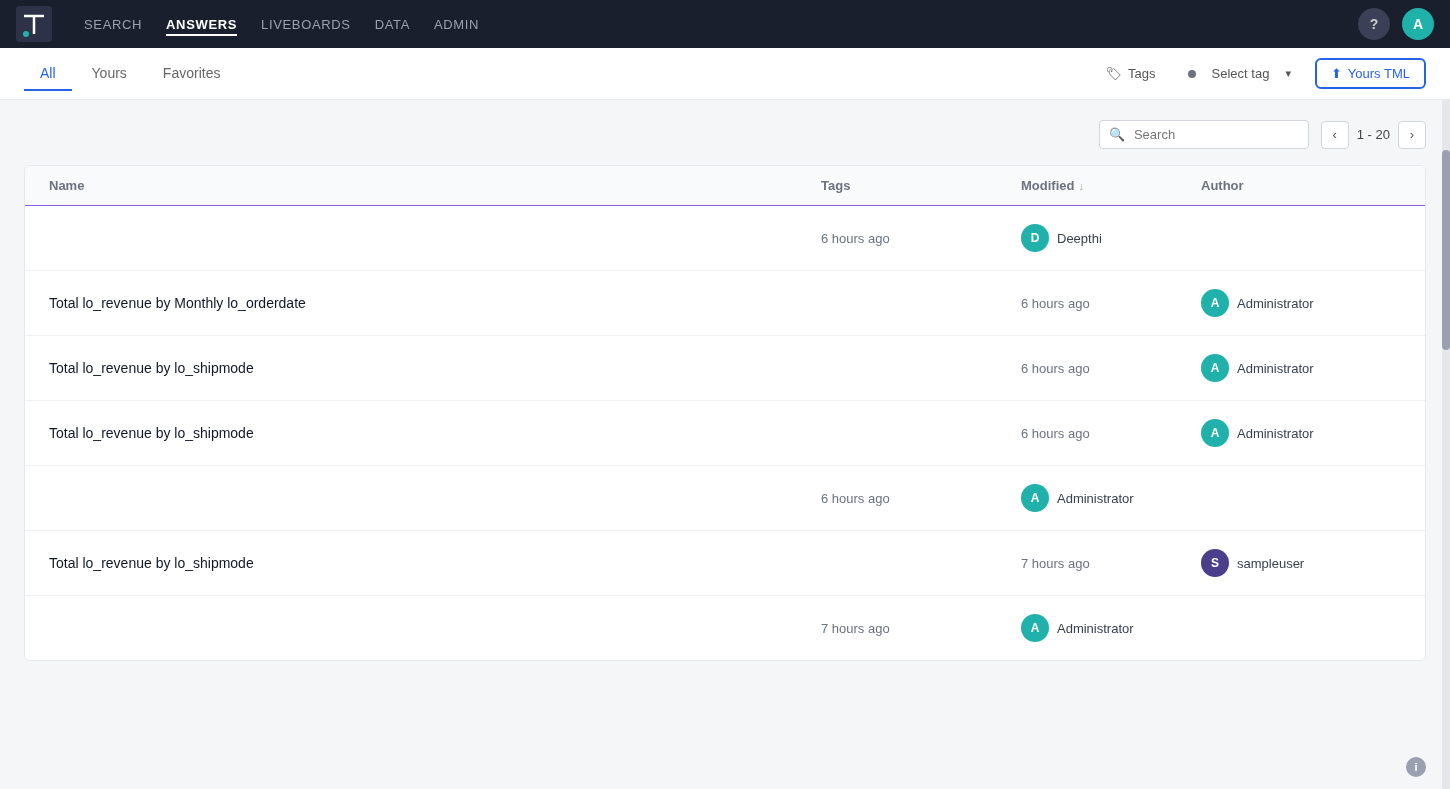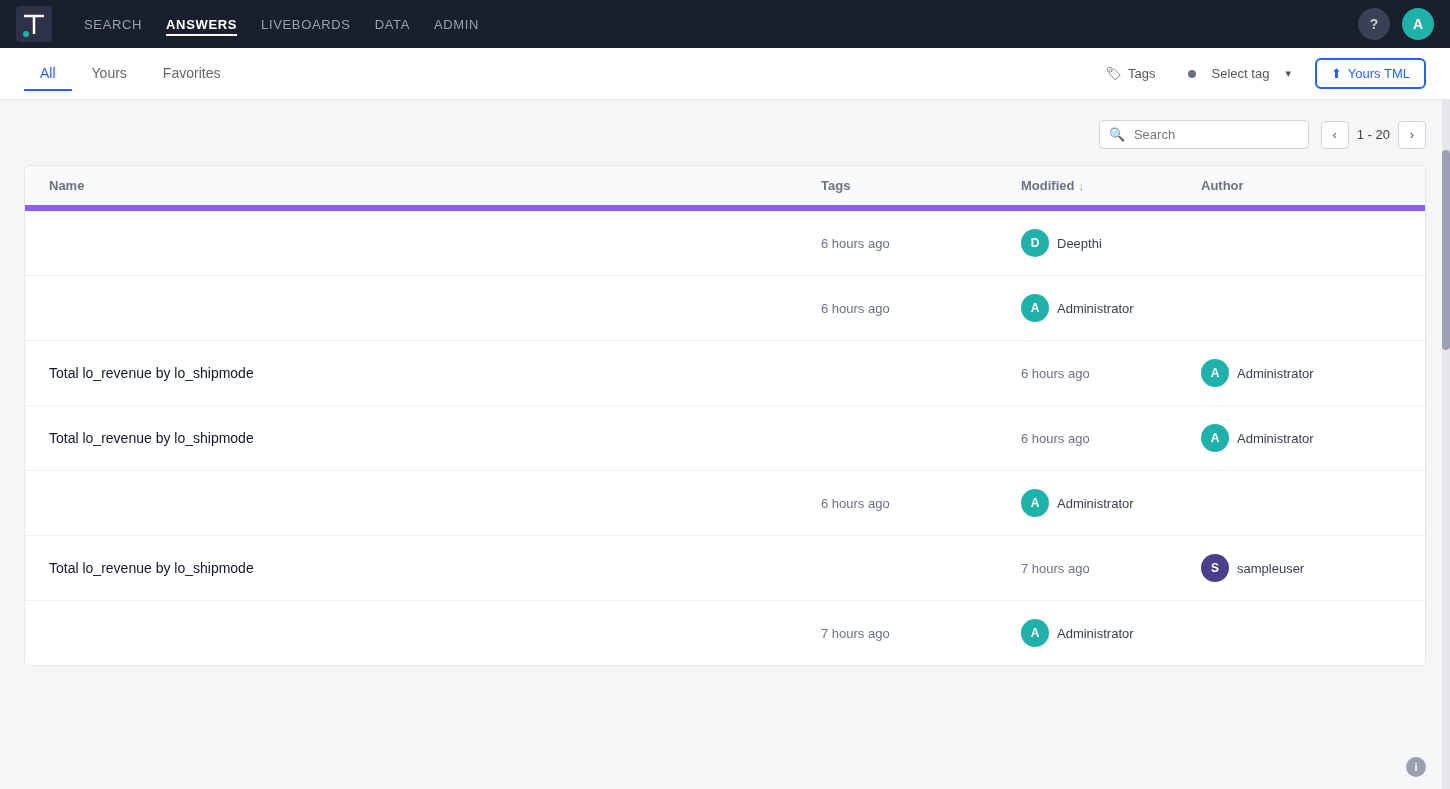--- a/index.html
+++ b/index.html
@@ -198,21 +198,21 @@
       background: #fff;
       border: 1px solid #e5e7eb;
       border-radius: 6px;
       overflow: hidden;
     }
     .table-header {
       display: grid;
       grid-template-columns: 1fr 200px 180px 200px;
       padding: 12px 24px;
       background: #f9fafb;
-      border-bottom: 6px solid #8b5cf6;
+      border-bottom: 1px solid #8b5cf6;
     }
     .table-header-cell {
       font-size: 13px;
       font-weight: 600;
       color: #6b7280;
       display: flex;
       align-items: center;
       gap: 4px;
     }
     .sort-icon { color: #9aa0b0; font-size: 11px; }
@@ -375,20 +375,21 @@
     <div id="table-body">
         <div class="table-row">
       <div class="row-tags"></div>
       <div class="row-modified">6 hours ago</div>
       <div class="row-author">
         <div class="author-avatar" style="background:#20b2aa;">D</div>
         <span class="author-name">Deepthi</span>
       </div>
     </div>
         <div class="table-row">
+      <div class="row-name">Total lo_revenue by Monthly lo_orderdate</div>
       <div class="row-tags"></div>
       <div class="row-modified">6 hours ago</div>
       <div class="row-author">
         <div class="author-avatar" style="background:#20b2aa;">A</div>
         <span class="author-name">Administrator</span>
       </div>
     </div>
         <div class="table-row">
       <div class="row-name">Total lo_revenue by lo_shipmode</div>
       <div class="row-tags"></div>

